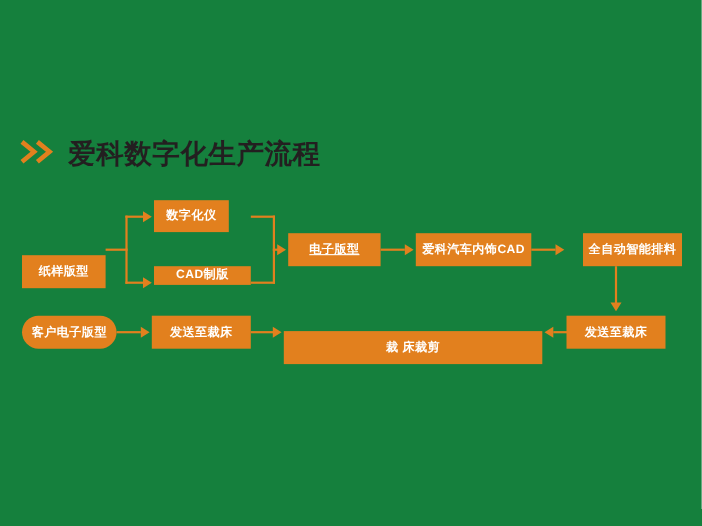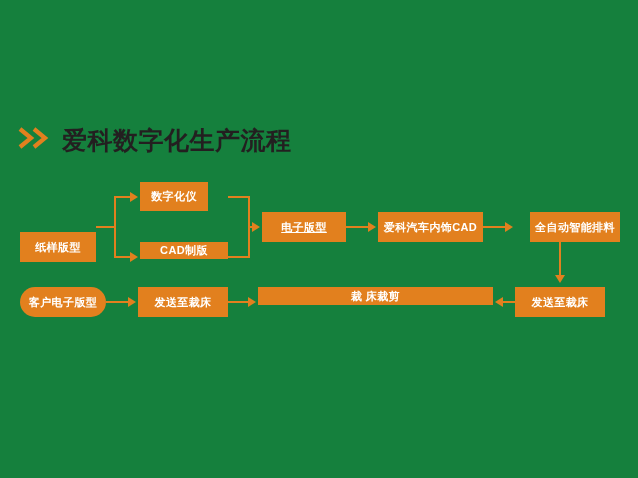--- a/index.html
+++ b/index.html
@@ -166,17 +166,17 @@
   <div class="node" style="left:262px; top:212px; width:84px;  height:30px;text-decoration:underline;">电子版型</div>
 
   <div class="node" style="left:378px; top:212px; width:105px; height:30px;">爱科汽车内饰CAD</div>
 
   <div class="node" style="left:530px; top:212px; width:90px;  height:30px;">全自动智能排料</div>
 
   <div class="node" style="left:20px;  top:287px; width:86px;  height:30px;border-radius:15px;">客户电子版型</div>
 
   <div class="node" style="left:138px; top:287px; width:90px;  height:30px;">发送至裁床</div>
 
-  <div class="node" style="left:258px; top:287px; width:235px; height:18px;">裁 床裁剪</div>
+  <div class="node" style="left:258px; top:301px; width:235px; height:30px;">裁 床裁剪</div>
 
   <div class="node" style="left:515px; top:287px; width:90px;  height:30px;">发送至裁床</div>
 
 </div>
 
 </body></html>

